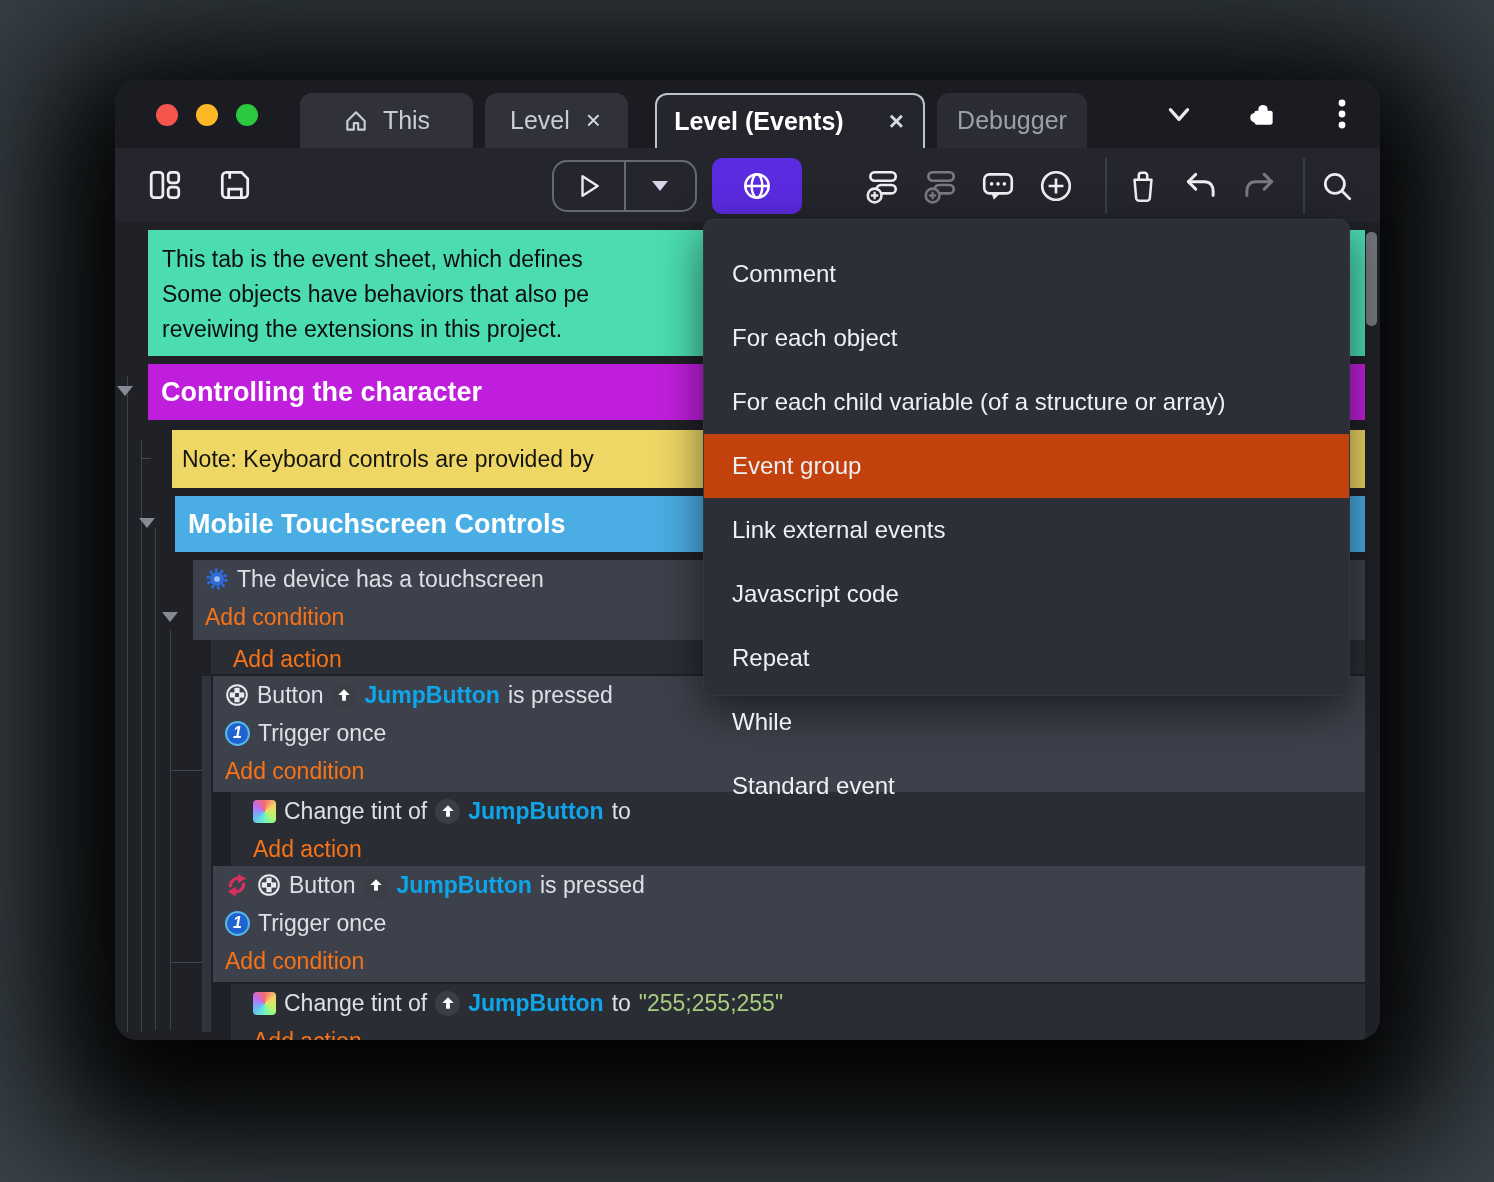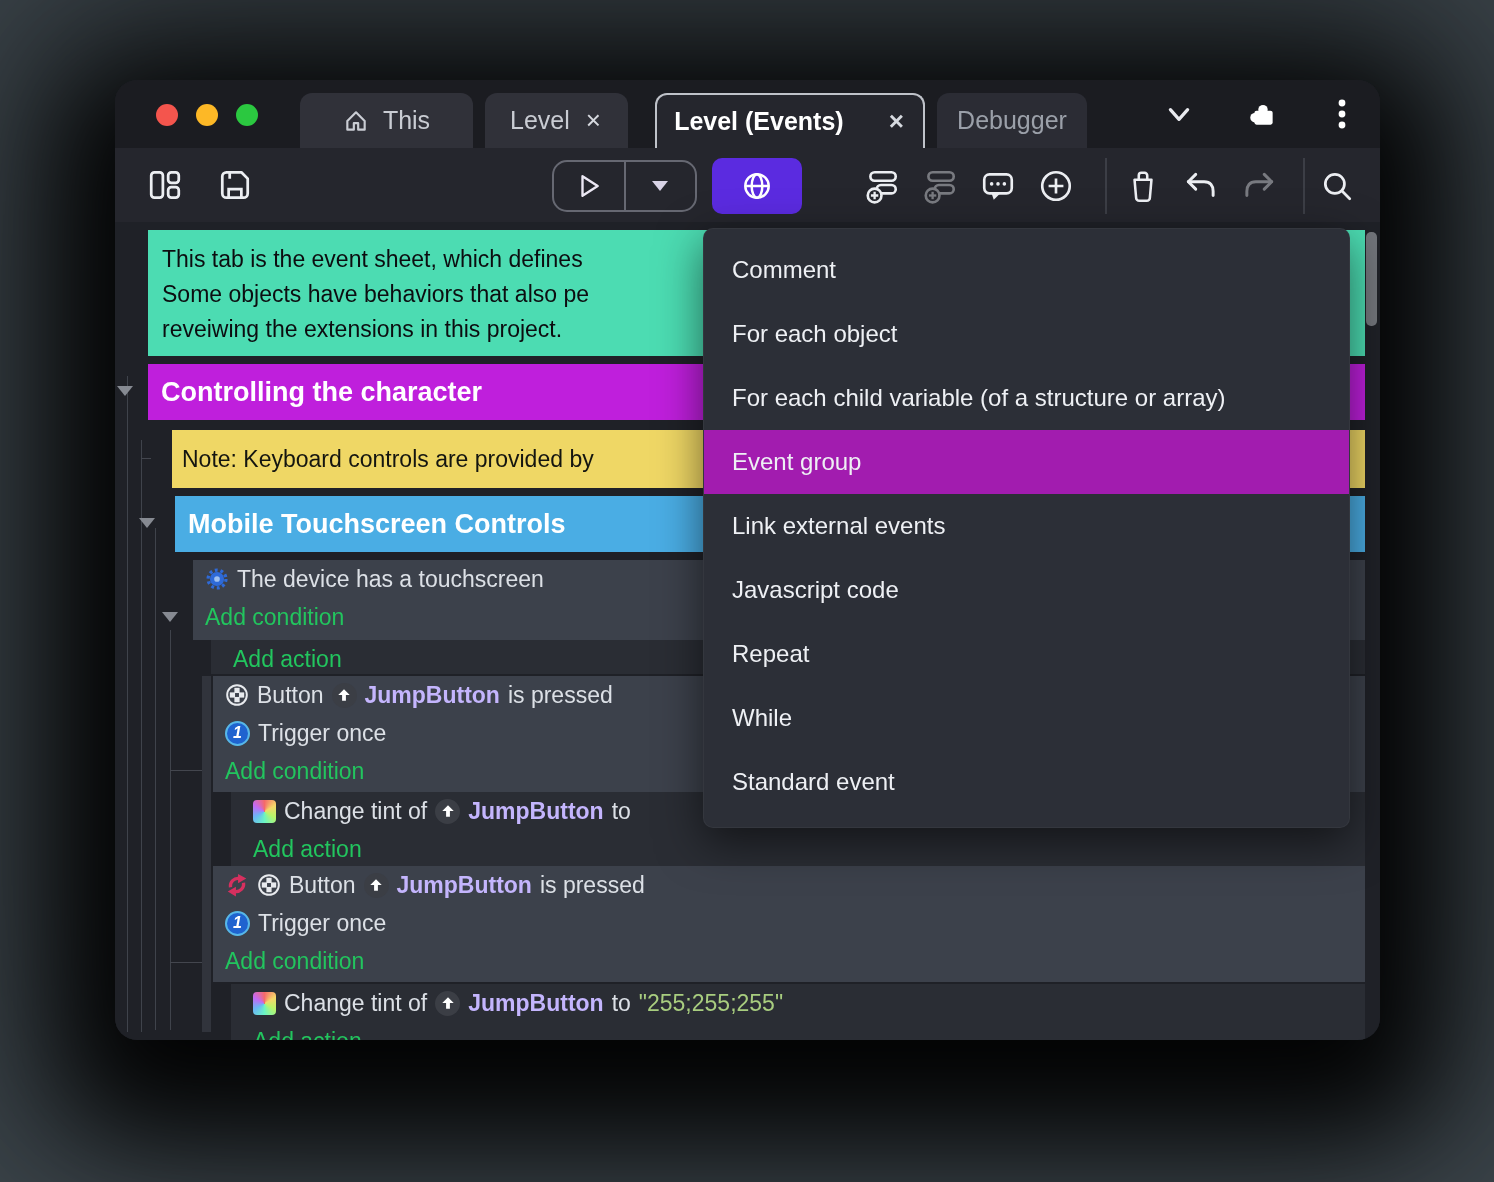--- a/index.html
+++ b/index.html
@@ -44,44 +44,44 @@
   .dim{opacity:0.42;}
   
   .sheet{position:absolute;left:0;top:142px;width:1265px;height:818px;background:#1f2127;overflow:hidden;}
   .row{position:absolute;box-sizing:border-box;}
   .teal-comment{padding:12px 0 0 14px;font-size:23px;line-height:35px;color:#0c0d10;}
   .grp{display:flex;align-items:center;padding-left:13px;font-size:27px;font-weight:bold;color:#ffffff;}
   .note{display:flex;align-items:center;padding-left:10px;font-size:23px;color:#141510;}
   .evt{background:#3c414b;}
   .act{background:#2a2d34;}
   .eline{height:38px;display:flex;align-items:center;gap:8px;padding-left:12px;font-size:23px;color:#dce0e6;white-space:nowrap;overflow:hidden;}
-  .eline .muted{color:#22c55e;}
-  .objname{color:#c4b5fd;font-weight:bold;}
+  .eline .muted{color:#f97316;}
+  .objname{color:#0ea5e9;font-weight:bold;}
   .strval{color:#a8cd7f;}
   .chip{width:25px;height:25px;border-radius:50%;background:#3b3e45;display:inline-flex;align-items:center;justify-content:center;flex:0 0 auto;}
   .badge1{
     width:25px;height:25px;border-radius:50%;background:#1f63cf;border:2px solid #57b7e8;
     color:#fff;font-size:16px;font-weight:bold;display:inline-flex;align-items:center;justify-content:center;
     box-sizing:border-box;flex:0 0 auto;font-style:italic;
   }
   .palette{width:23px;height:23px;border-radius:4px;flex:0 0 auto;
     background:conic-gradient(#f56a6a,#f5d76a,#b8f56a,#6af5c3,#6ab8f5,#c36af5,#f56a6a);}
   .gline{position:absolute;width:1px;background:#3f434b;}
   .gtick{position:absolute;height:1px;background:#43464e;}
   .rail{position:absolute;background:#31343c;}
   .tri{position:absolute;width:0;height:0;border-left:8px solid transparent;border-right:8px solid transparent;border-top:10px solid #868a92;}
   .scroll-thumb{position:absolute;width:11px;border-radius:5px;background:#72757b;}
   
   .menu{
-    position:absolute;left:588px;top:148px;width:647px;height:600px;background:#2c2f37;
-    border-radius:10px;box-shadow:0 14px 45px rgba(0,0,0,0.55);padding:9px 0;box-sizing:border-box;
+    position:absolute;left:588px;top:139px;width:647px;height:477px;background:#2c2f37;
+    border-radius:10px;box-shadow:0 14px 45px rgba(0,0,0,0.55);padding:22px 0;box-sizing:border-box;
     border:1px solid rgba(255,255,255,0.04);
   }
   .menu-item{height:64px;display:flex;align-items:center;padding-left:28px;font-size:24px;color:#eef0f4;}
-  .menu-item.hl{background:#a21caf;}
+  .menu-item.hl{background:#c2410c;}
   svg{display:block;}
 </style>
 </head>
 <body>
 
 <div class="window">
 
   <div class="titlebar">
     <div class="light" style="left:41px;background:#f4554d;"></div>
     <div class="light" style="left:81px;background:#fdb826;"></div>

